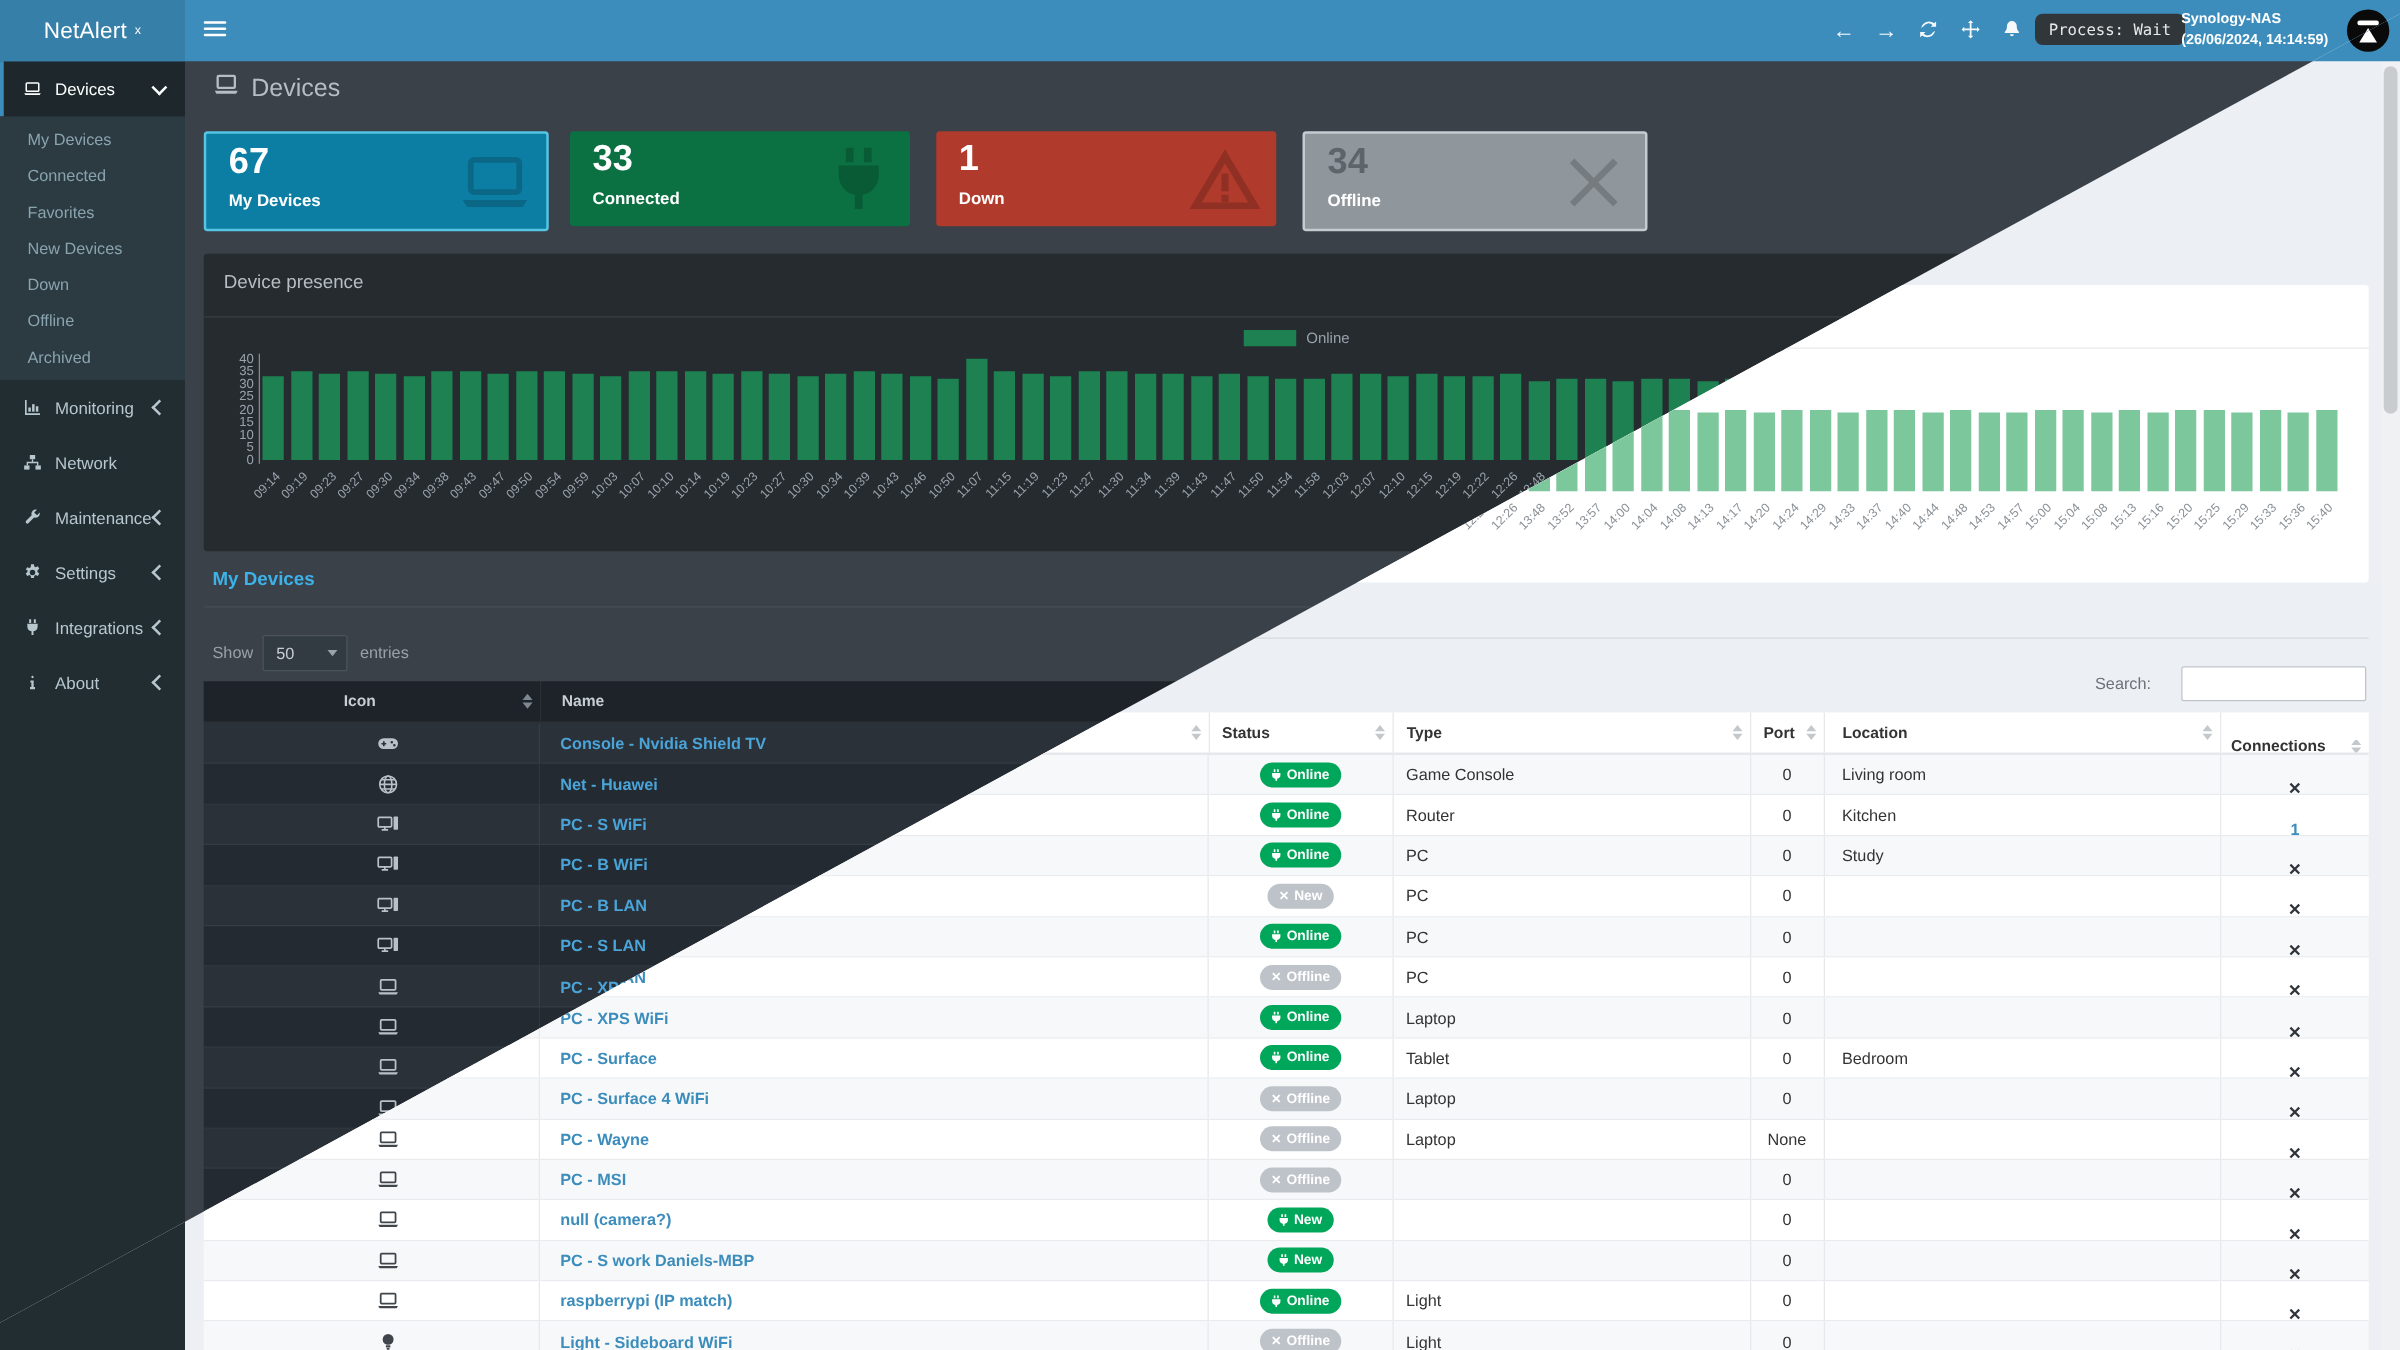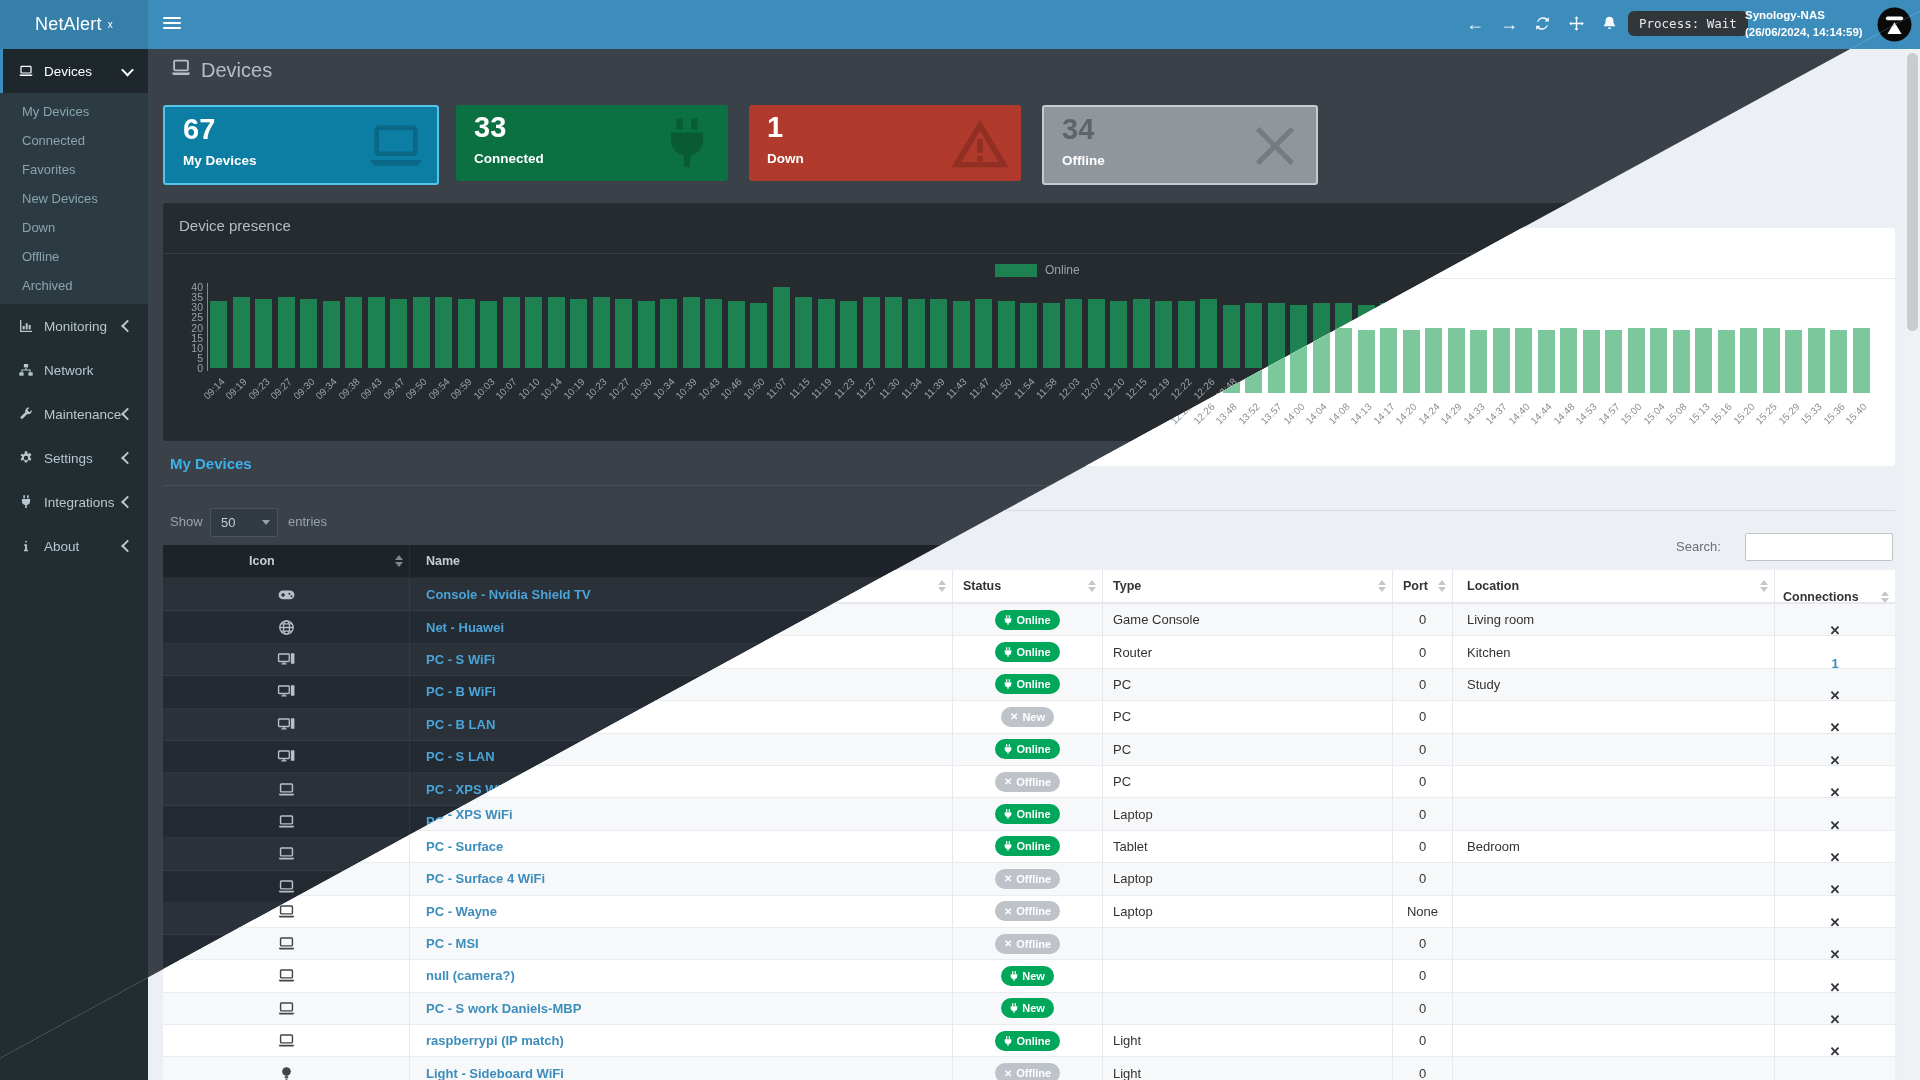--- a/index.html
+++ b/index.html
@@ -107,21 +107,21 @@
 
   .tbl{position:absolute;left:15px;top:496px;width:1732px;}
   .trow{display:flex;width:1732px;}
   .th{height:32px;background:var(--thead-bg);border-bottom:2px solid var(--col-border);
     color:var(--text);font-weight:700;font-size:12.5px;}
   .td-row{height:31.4px;border-bottom:1px solid var(--row-border);font-size:13px;color:var(--text);}
   .td-row.odd{background:var(--row-odd);} .td-row.even{background:var(--row-even);}
   .cell{position:relative;display:flex;align-items:center;box-sizing:border-box;
     border-right:1px solid var(--col-border);overflow:hidden;}
   .cell:last-child{border-right:none;}
-  .c0{width:247px;justify-content:center;}
+  .c0{width:247px;justify-content:center;margin-left:26px;}
   .c1{width:543px;padding-left:16px;}
   .c2{width:150px;justify-content:center;}
   .c3{width:290px;padding-left:10px;}
   .c4{width:60px;justify-content:center;}
   .c5{width:322px;padding-left:14px;text-align:center;}
   .c6{width:120px;justify-content:center;margin-top:22px;}
   .th .c0,.th .c2{justify-content:flex-start;padding-left:86px;}
   .th .c2{padding-left:10px;}
   .th .c4{justify-content:flex-start;padding-left:10px;}
   .th .c6{justify-content:flex-start;padding-left:8px;}

